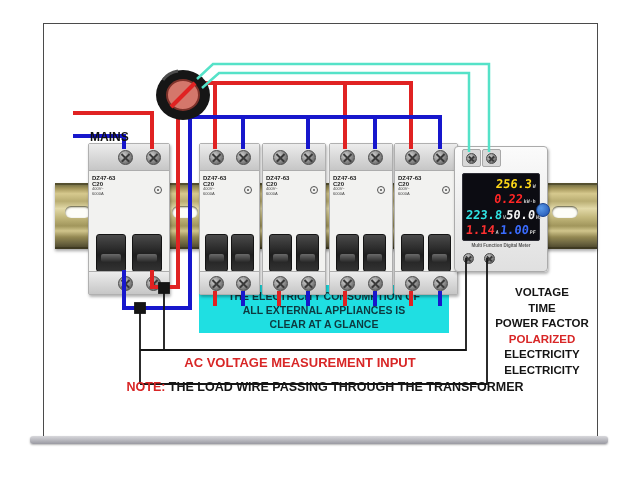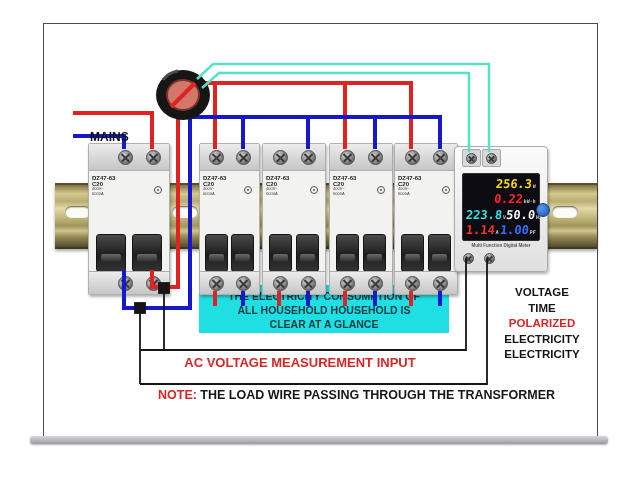--- a/index.html
+++ b/index.html
@@ -70,42 +70,42 @@
             background:radial-gradient(circle at 35% 35%,#5a9ae8,#1d4fb0);border:1px solid #15408f;}
 
   
   .mains{left:90px;top:114px;width:80px;font-size:12px;font-weight:800;color:#111;margin-top:16px;}
   .cyan-box{left:199px;top:285px;width:250px;height:48px;background:#1fdfe2;text-align:center;
             font-weight:800;font-size:10.5px;line-height:14px;color:#0d3a40;padding-top:4px;box-sizing:border-box;}
   .ac-label{left:150px;top:355px;width:300px;text-align:center;font-weight:800;font-size:13px;color:#d82626;}
   .metrics{left:492px;top:285px;width:100px;}
   .metric{text-align:center;font-weight:800;font-size:11.5px;line-height:15.5px;color:#141414;}
   .metric.accent{color:#d82626;}
-  .note{left:95px;top:388px;width:460px;text-align:right;font-weight:800;font-size:12.5px;line-height:15px;color:#161616;}
+  .note{left:95px;top:380px;width:460px;text-align:center;font-weight:800;font-size:12.5px;line-height:15px;color:#161616;}
   .note .pfx{color:#d82626;}
 
   svg.wires{left:0;top:0;pointer-events:none;}
 </style>
 </head>
 <body>
 
 <div class="canvas">
 
   <div class="abs frame"></div>
 
   <div class="abs rail">
     <div class="slot" style="left:10px"></div>
     <div class="slot" style="left:117px"></div>
     <div class="slot" style="left:497px"></div>
   </div>
 
 
   <div class="abs cyan-box">
     <div>THE ELECTRICITY CONSUMPTION OF</div>
-    <div>ALL HOUSEHOLD HOUSEHOLD IS</div>
+    <div>ALL EXTERNAL APPLIANCES IS</div>
     <div>CLEAR AT A GLANCE</div>
   </div>
 
   <div class="abs breaker b1" style="left:88px;width:80px">
     <div class="b-top">
       <div class="screw s1"></div>
       <div class="screw s2"></div>
       </div>
     <div class="b-mid">
       <div class="b-model">DZ47-63</div>
@@ -297,20 +297,21 @@
     </g>
   </svg>
 
   <div class="abs mains">MAINS</div>
 
   <div class="abs ac-label">AC VOLTAGE MEASUREMENT INPUT</div>
 
   <div class="abs metrics">
     <div class="metric">VOLTAGE</div>
     <div class="metric">TIME</div>
+    <div class="metric">POWER FACTOR</div>
     <div class="metric accent">POLARIZED</div>
     <div class="metric">ELECTRICITY</div>
     <div class="metric">ELECTRICITY</div>
   </div>
 
   <div class="abs note">
     <div><span class="pfx">NOTE:</span><span> THE LOAD WIRE PASSING THROUGH THE TRANSFORMER</span></div>
   </div>
 
   <div class="abs shelf"></div>

